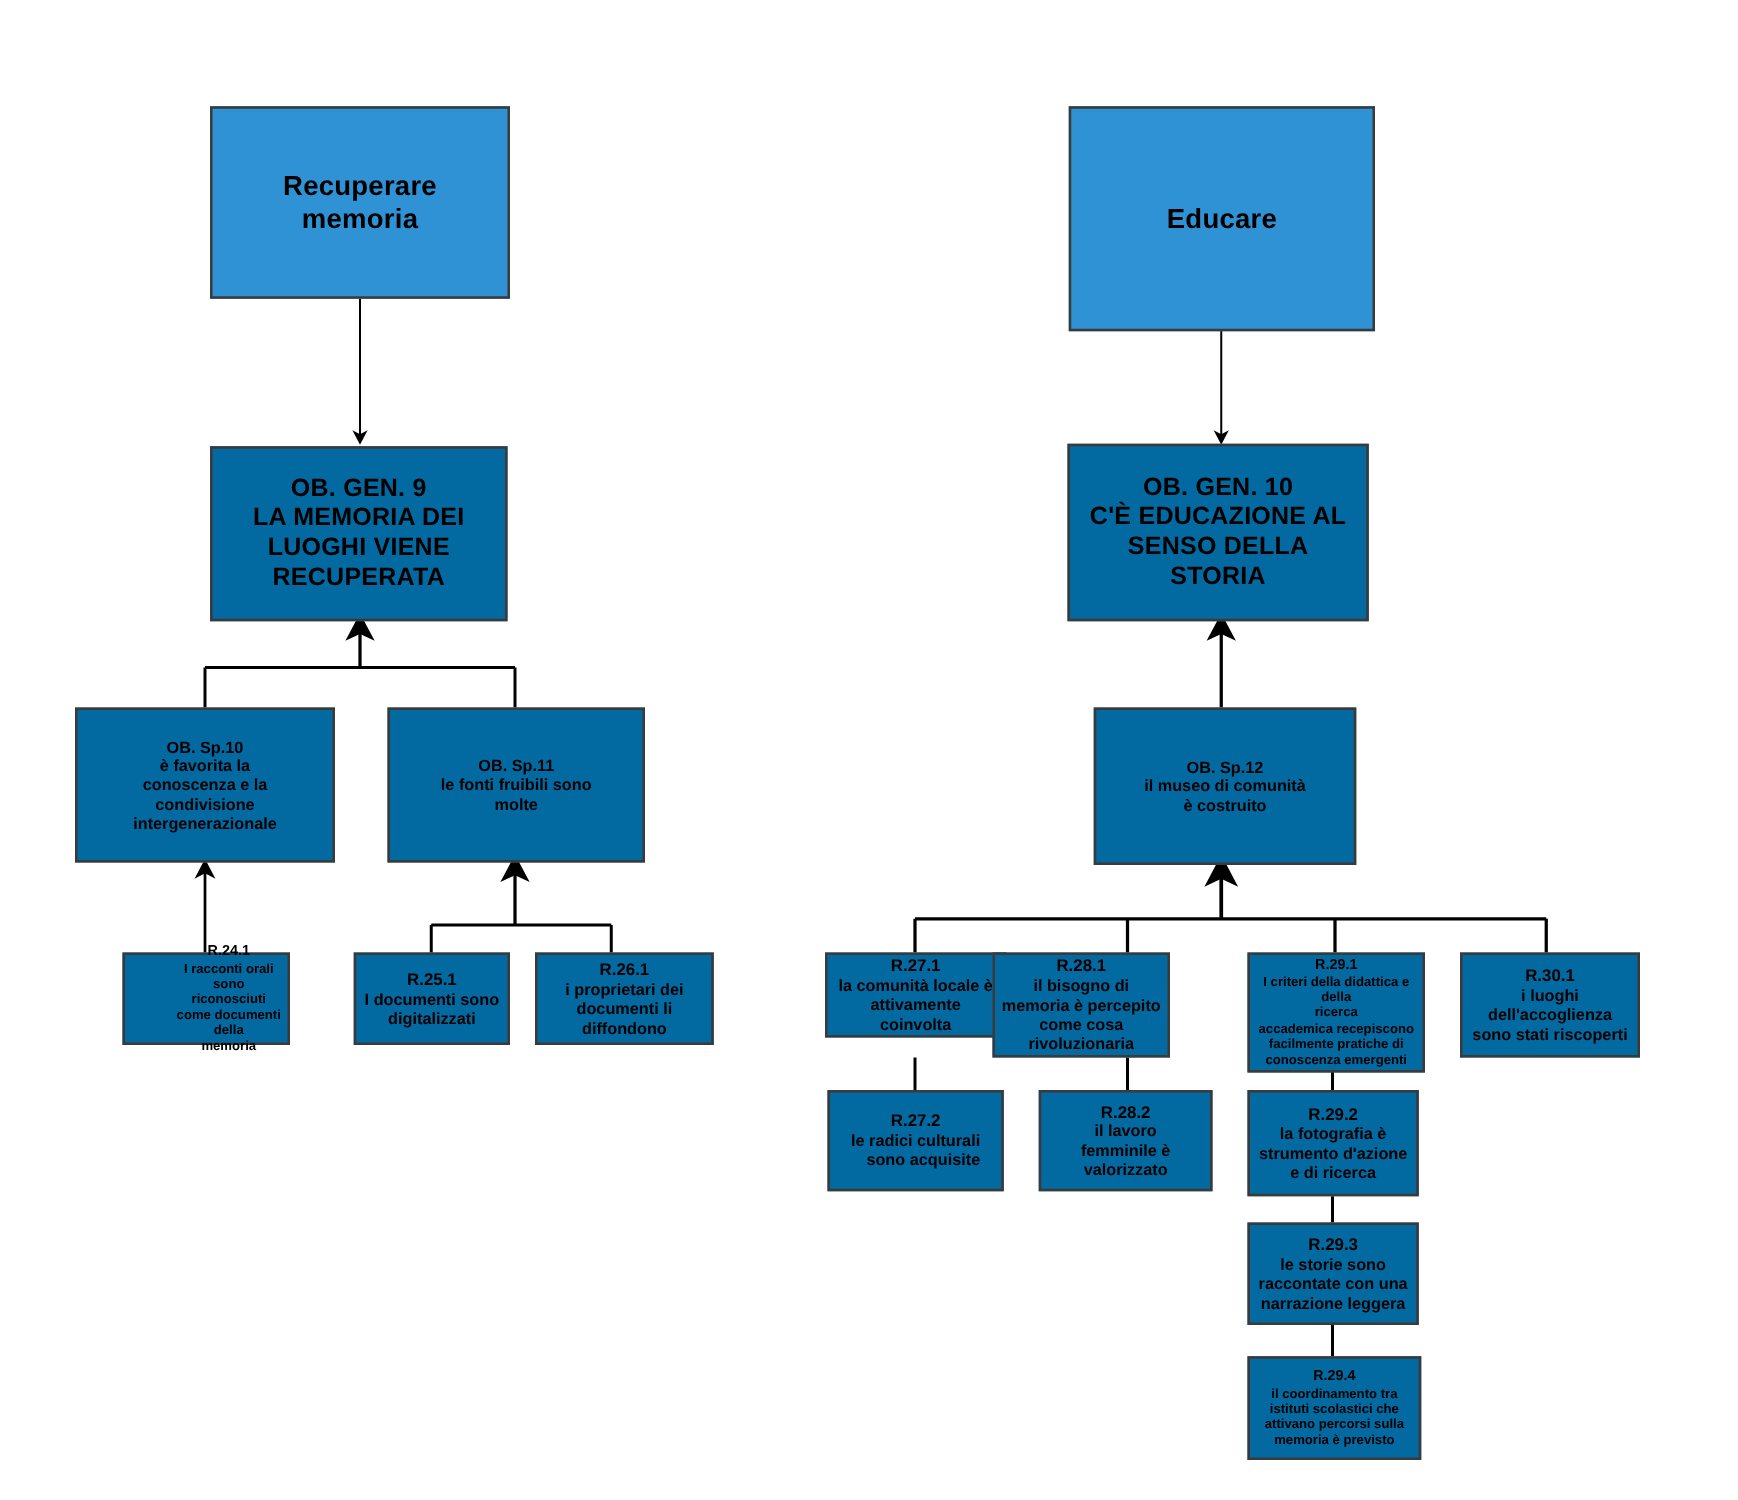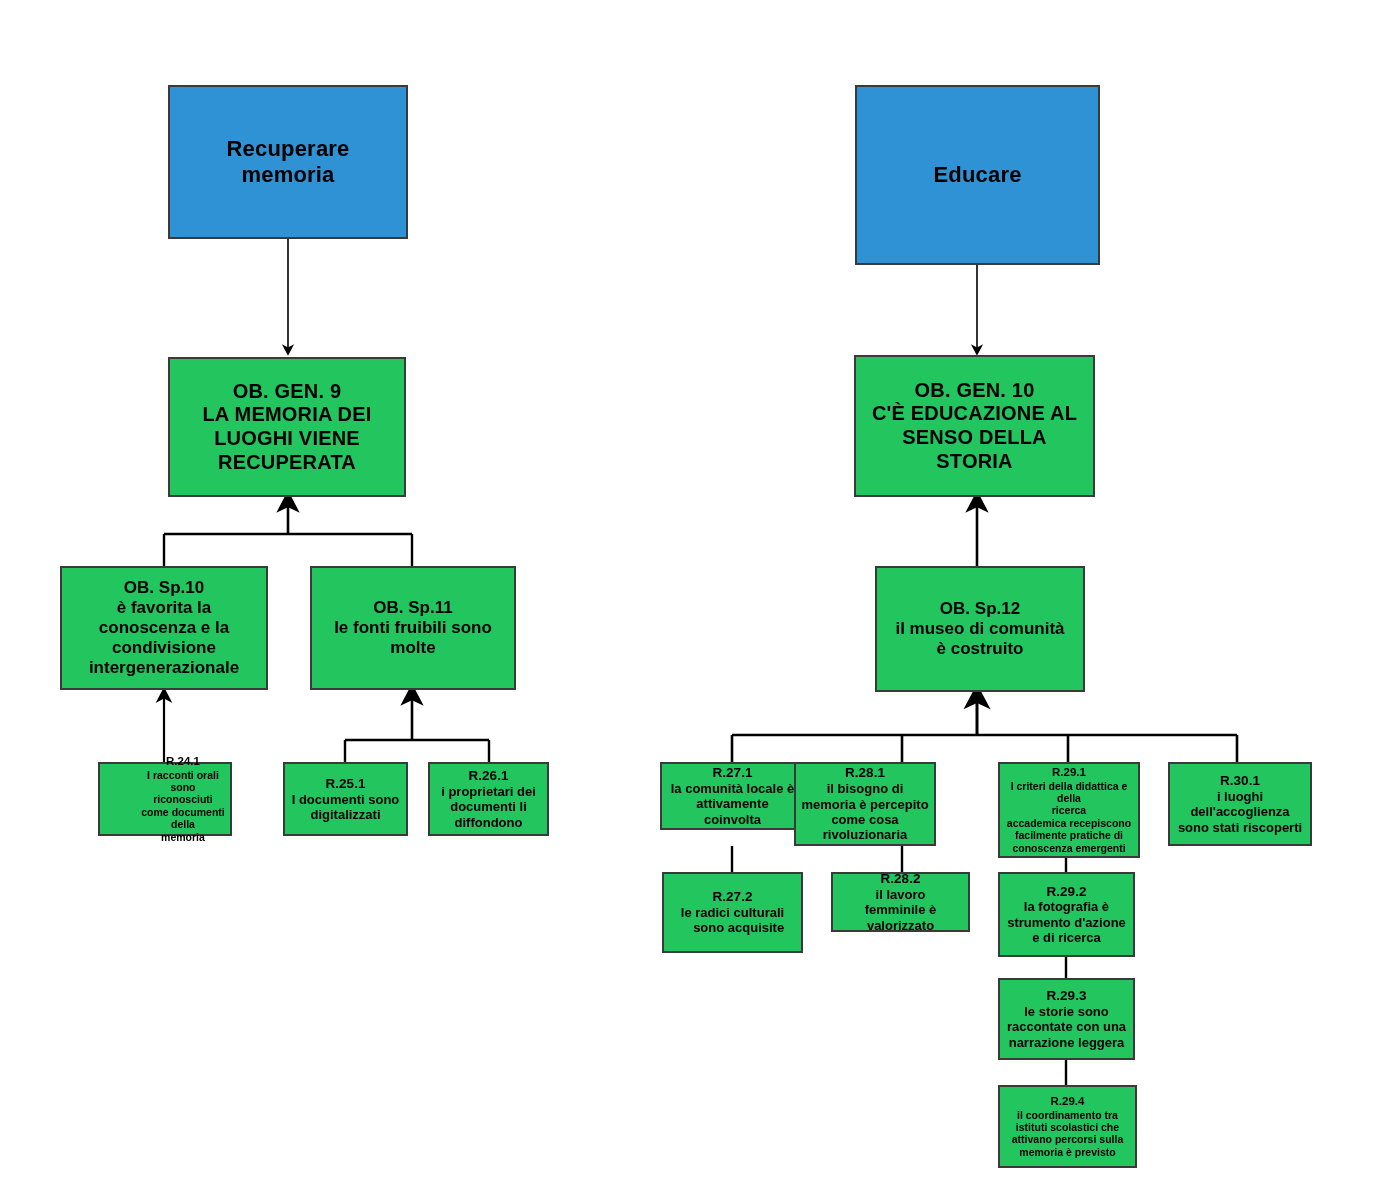--- a/index.html
+++ b/index.html
@@ -38,32 +38,32 @@
     color: #000000;
     font-weight: bold;
     line-height: 1.18;
     padding: 2px 4px;
     white-space: pre-line;
   }
   .node.root {
     background: #2E92D4;
   }
   .node.lvl {
-    background: #22c55e;
+    background: #0369a1;
   }
   .node .ttl {
     display: block;
   }
   .node .bdy {
     display: block;
   }
   
   .s-root     { font-size: 22px; letter-spacing: .2px; }
   .s-gen      { font-size: 20px; letter-spacing: .2px; }
-  .s-sp       { font-size: 17px; }
+  .s-sp       { font-size: 13px; }
   .s-res-sm   { font-size: 13px; }
   .s-res-xs   { font-size: 10.5px; }
   .s-res-xs .ttl { font-size: 11.5px; }
   .s-res-sm .ttl { font-size: 13.5px; }
 </style>
 </head>
 <body>
 
 <div id="canvas">
 
@@ -166,21 +166,21 @@
 come  documenti della
 memoria</span>
   </div>
 
   <div class="node lvl s-res-sm" style="left:283px; top:762px; width:125px; height:74px;">
     <span class="ttl">R.25.1</span>
     <span class="bdy">I documenti sono
 digitalizzati</span>
   </div>
 
-  <div class="node lvl s-res-sm" style="left:428px; top:762px; width:121px; height:74px;">
+  <div class="node lvl s-res-sm" style="left:428px; top:762px; width:143px; height:74px;">
     <span class="ttl">R.26.1</span>
     <span class="bdy">i proprietari dei
 documenti li
 diffondono</span>
   </div>
 
   <div class="node root s-root" style="left:855px; top:85px; width:245px; height:180px;">
     <span class="ttl">Educare</span>
   </div>
 
@@ -227,21 +227,21 @@
 dell'accoglienza
 sono stati riscoperti</span>
   </div>
 
   <div class="node lvl s-res-sm" style="left:662px; top:872px; width:141px; height:81px;text-align:right;">
     <span class="ttl">R.27.2</span>
     <span class="bdy">le radici culturali
 sono acquisite</span>
   </div>
 
-  <div class="node lvl s-res-sm" style="left:831px; top:872px; width:139px; height:60px;">
+  <div class="node lvl s-res-sm" style="left:831px; top:872px; width:139px; height:81px;">
     <span class="ttl">R.28.2</span>
     <span class="bdy">il lavoro
 femminile  è
 valorizzato</span>
   </div>
 
   <div class="node lvl s-res-sm" style="left:998px; top:872px; width:137px; height:85px;">
     <span class="ttl">R.29.2</span>
     <span class="bdy">la fotografia è
 strumento d'azione

